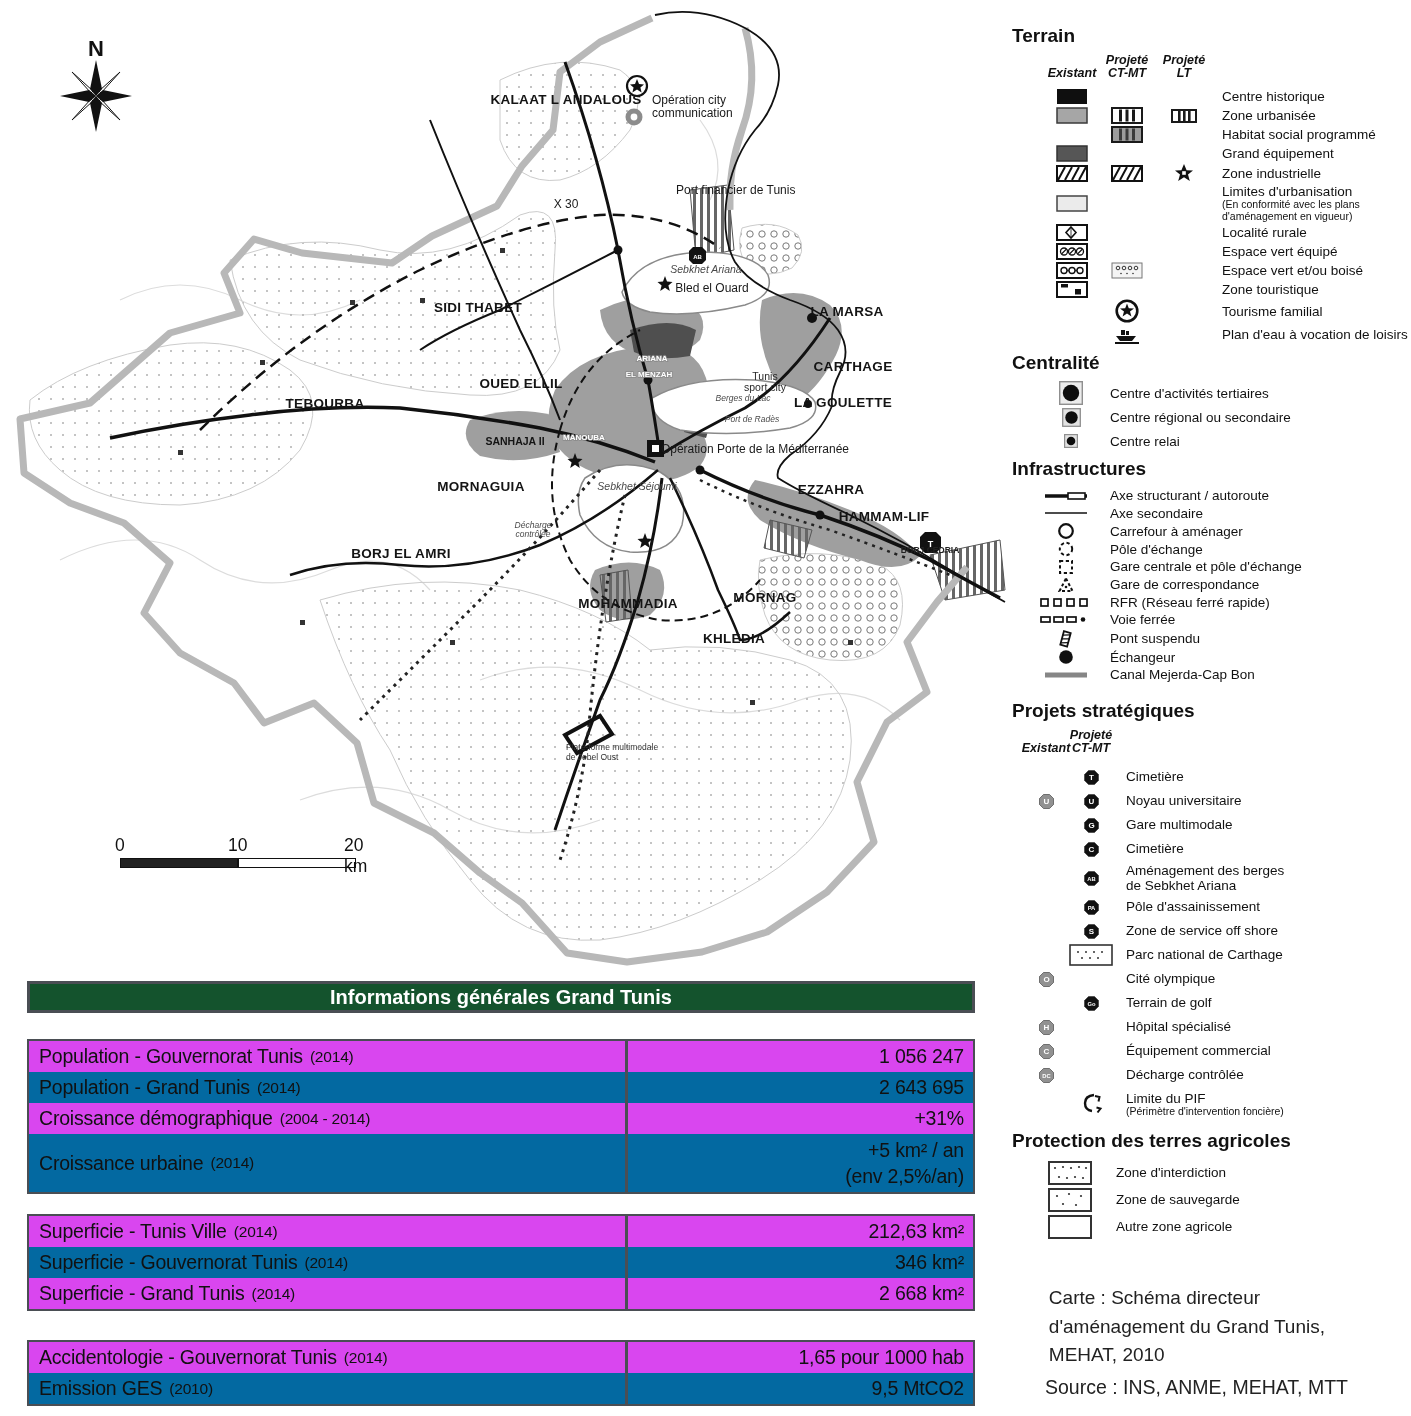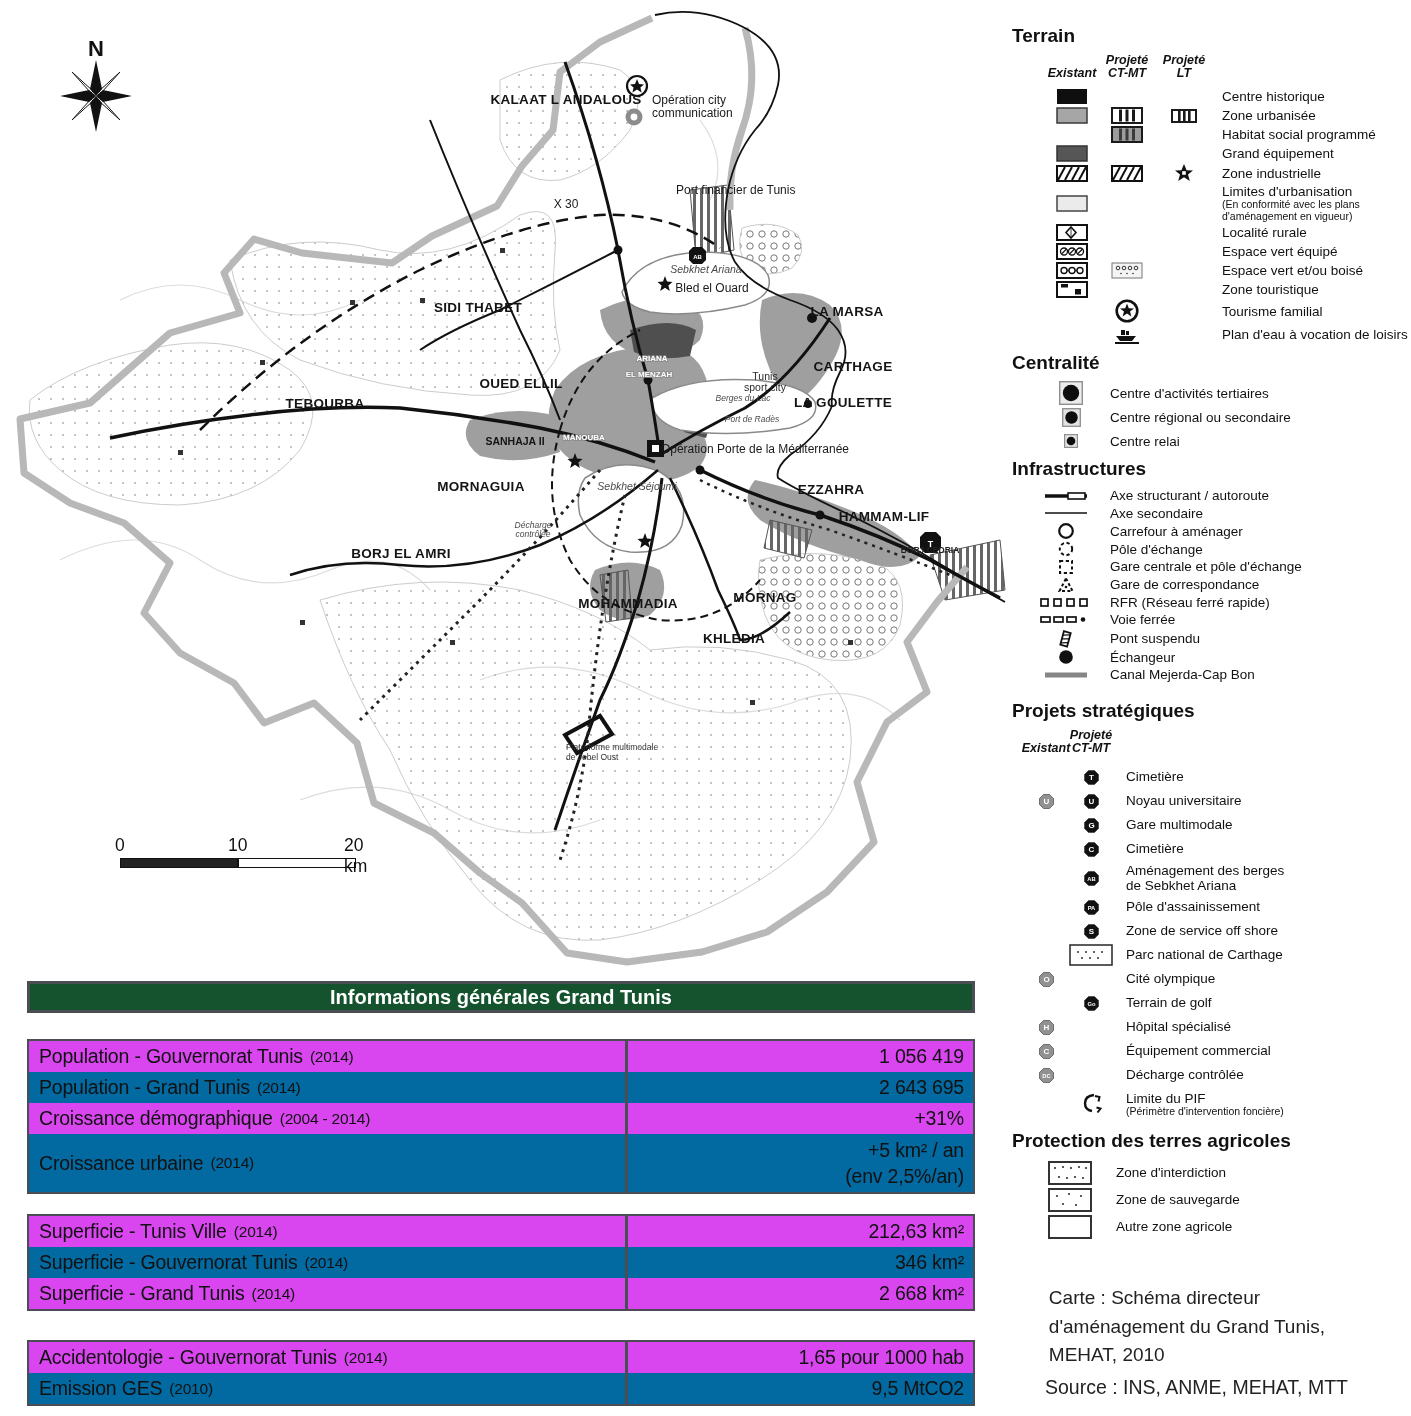--- a/index.html
+++ b/index.html
@@ -275,21 +275,21 @@
 <div id="tables">
   <div class="tbl-header">Informations générales Grand Tunis</div>
 
 <div class="tbl g1">
       <div class="tbl-row shade">
         <div class="cell-label">
           <span>Population - Gouvernorat Tunis</span>
           <span class="yr">(2014)</span>
         </div>
         <div class="cell-value">
-          <div>1 056 419</div>
+          <div>1 056 247</div>
         </div>
       </div>
       <div class="tbl-row">
         <div class="cell-label">
           <span>Population - Grand Tunis</span>
           <span class="yr">(2014)</span>
         </div>
         <div class="cell-value">
           <div>2 643 695</div>
         </div>

